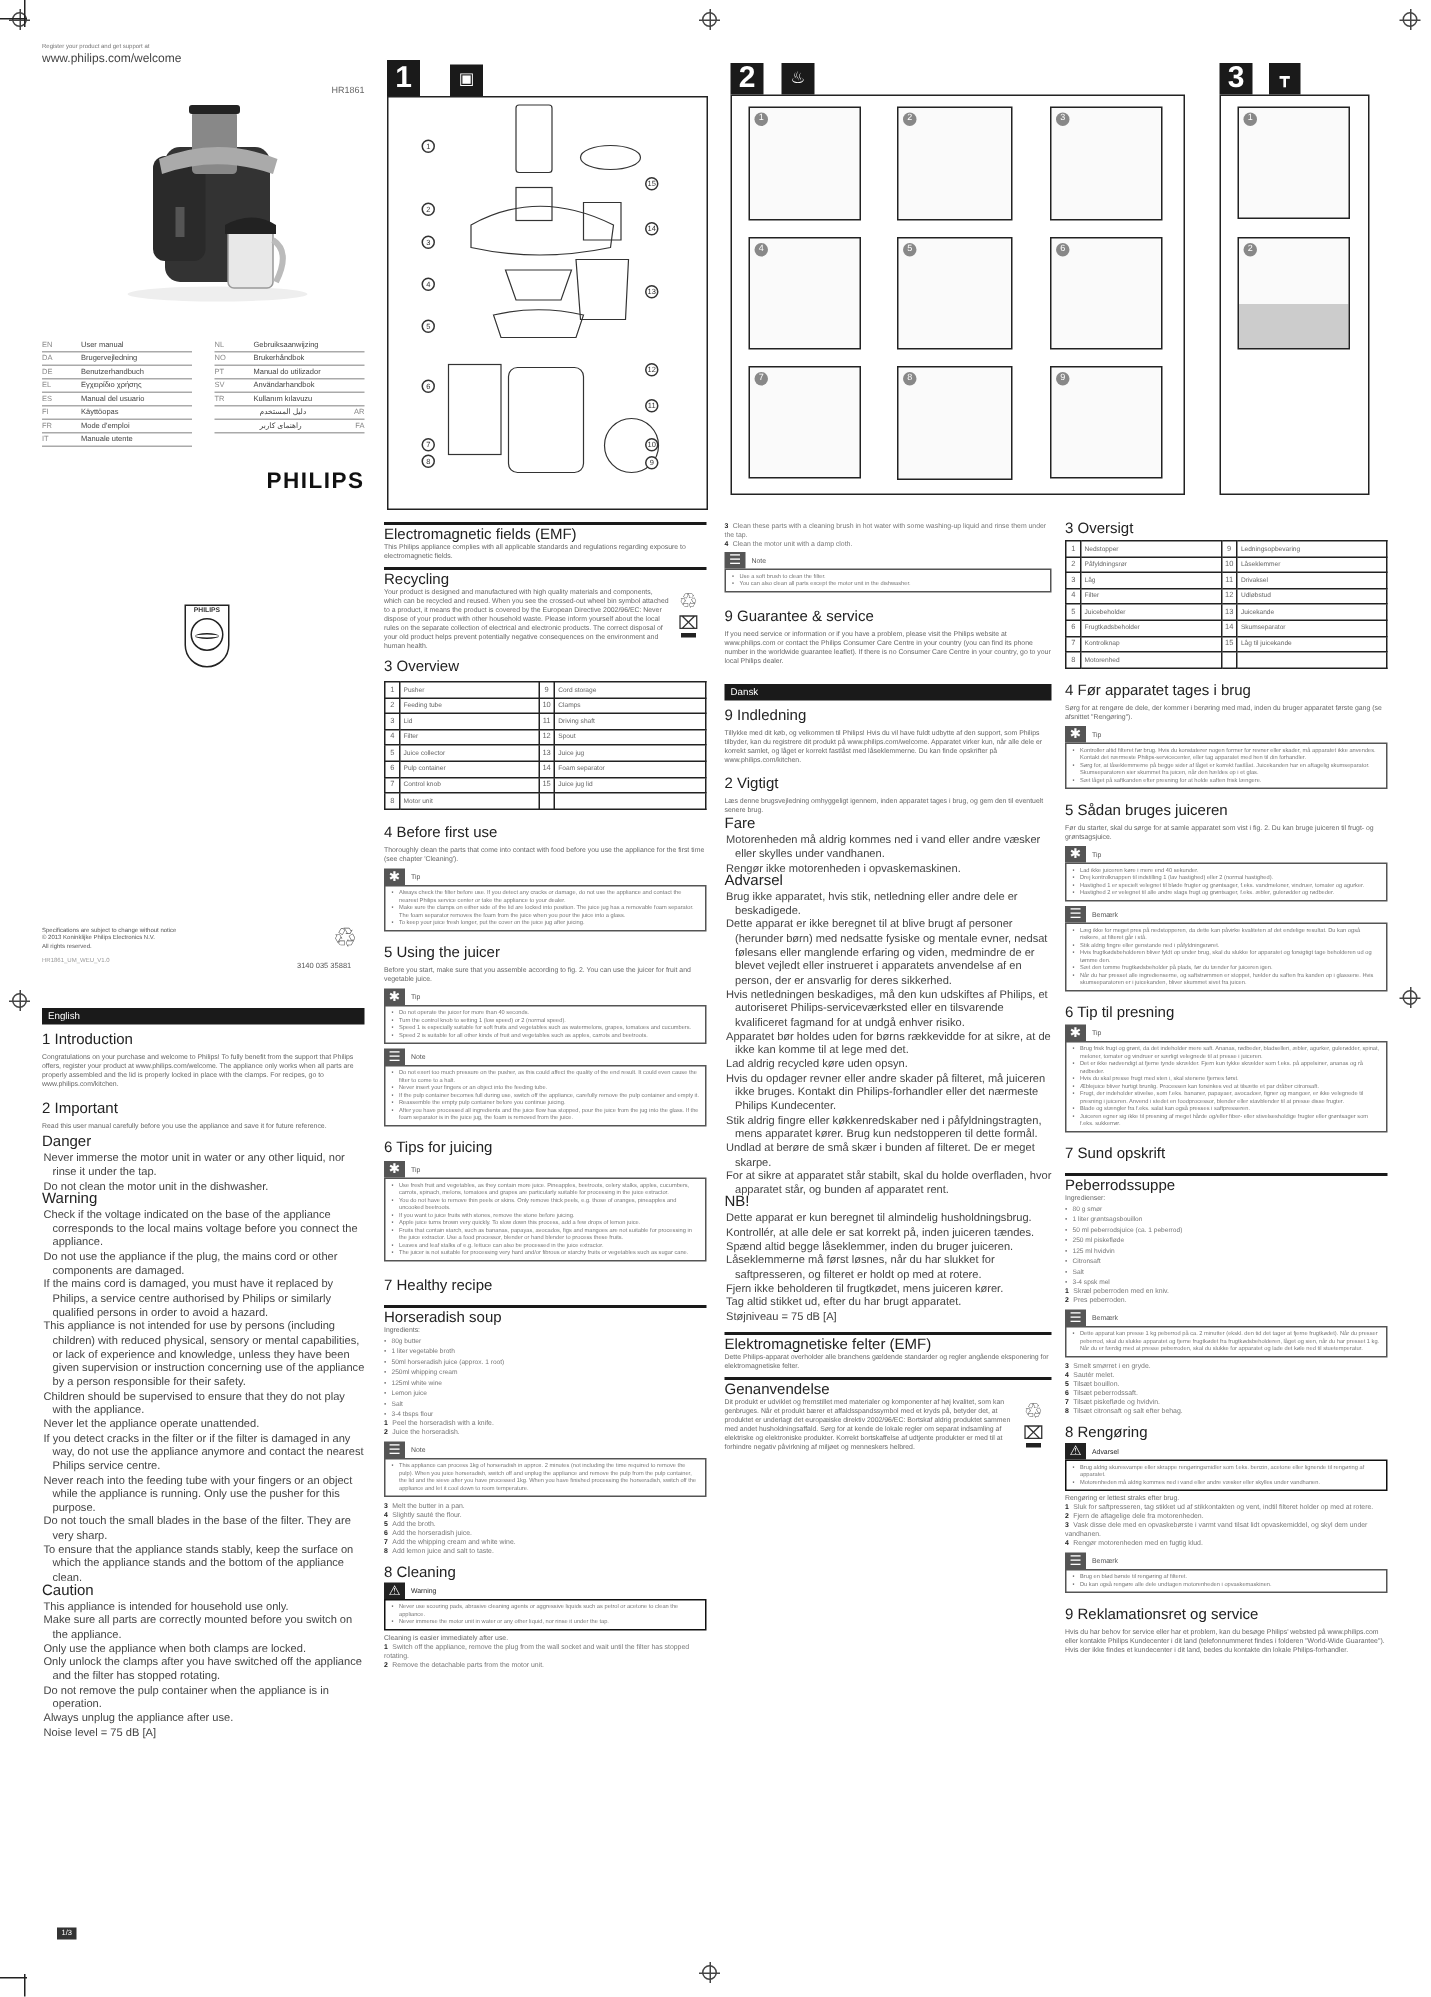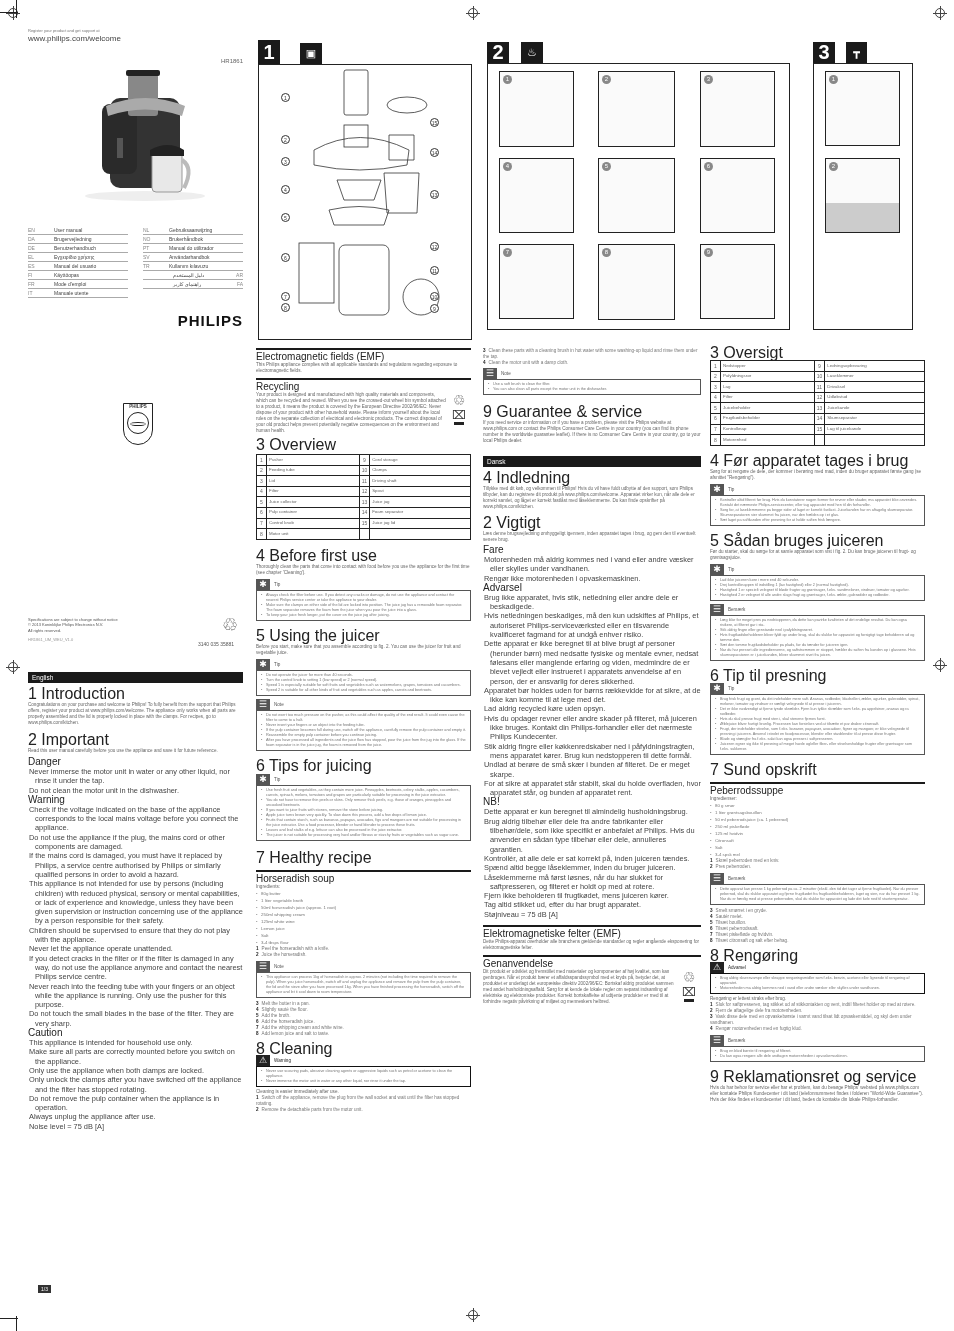--- a/index.html
+++ b/index.html
@@ -3,21 +3,21 @@
 <meta charset="utf-8">
 <style>
 *{box-sizing:border-box;margin:0;padding:0}
 body{width:954px;height:1331px;background:#fff;font-family:"Liberation Sans",sans-serif;color:#333;position:relative;overflow:hidden}
 .abs{position:absolute}
 .reg{position:absolute;width:10px;height:10px;border:1px solid #444;border-radius:50%}
 .reg:before{content:"";position:absolute;left:-3px;top:4px;width:14px;height:1px;background:#444}
 .reg:after{content:"";position:absolute;left:4px;top:-3px;width:1px;height:14px;background:#444}
 .small{font-size:4.6px;line-height:6px;color:#666}
 .tiny{font-size:4px;line-height:5.4px;color:#777}
-.h1{font-size:16px;line-height:13px;color:#222}
+.h1{font-size:10px;line-height:13px;color:#222}
 .h2{font-size:10px;line-height:10px;color:#222}
 .bullet{font-size:7.4px;line-height:9.3px;color:#444;padding-left:7px;text-indent:-6px}
 .bar{background:#1a1a1a;color:#fff;font-size:6.5px;padding:1px 4px;height:11px;line-height:9px}
 .rule{border-top:2.5px solid #1a1a1a}
 .box{border:1px solid #555;padding:2px 4px}
 .tiphead{display:flex;align-items:center;gap:4px;font-size:4.6px;color:#555;height:11px}
 .tipicon{width:14px;height:11px;background:#555;color:#fff;font-size:9px;line-height:11px;text-align:center}
 .tipitems div{font-size:3.8px;line-height:5px;color:#777;padding-left:5px;position:relative}
 .tipitems div:before{content:"•";position:absolute;left:0}
 table.ov{border-collapse:collapse;width:100%}
@@ -162,20 +162,21 @@
   <div class="h2">Warning</div>
   <div class="bullet">Check if the voltage indicated on the base of the appliance corresponds to the local mains voltage before you connect the appliance.</div>
   <div class="bullet">Do not use the appliance if the plug, the mains cord or other components are damaged.</div>
   <div class="bullet">If the mains cord is damaged, you must have it replaced by Philips, a service centre authorised by Philips or similarly qualified persons in order to avoid a hazard.</div>
   <div class="bullet">This appliance is not intended for use by persons (including children) with reduced physical, sensory or mental capabilities, or lack of experience and knowledge, unless they have been given supervision or instruction concerning use of the appliance by a person responsible for their safety.</div>
   <div class="bullet">Children should be supervised to ensure that they do not play with the appliance.</div>
   <div class="bullet">Never let the appliance operate unattended.</div>
   <div class="bullet">If you detect cracks in the filter or if the filter is damaged in any way, do not use the appliance anymore and contact the nearest Philips service centre.</div>
   <div class="bullet">Never reach into the feeding tube with your fingers or an object while the appliance is running. Only use the pusher for this purpose.</div>
   <div class="bullet">Do not touch the small blades in the base of the filter. They are very sharp.</div>
+  <div class="bullet">To ensure that the appliance stands stably, keep the surface on which the appliance stands and the bottom of the appliance clean.</div>
   <div class="h2">Caution</div>
   <div class="bullet">This appliance is intended for household use only.</div>
   <div class="bullet">Make sure all parts are correctly mounted before you switch on the appliance.</div>
   <div class="bullet">Only use the appliance when both clamps are locked.</div>
   <div class="bullet">Only unlock the clamps after you have switched off the appliance and the filter has stopped rotating.</div>
   <div class="bullet">Do not remove the pulp container when the appliance is in operation.</div>
   <div class="bullet">Always unplug the appliance after use.</div>
   <div class="bullet">Noise level = 75 dB [A]</div>
 </div>
 <div class="abs" style="left:38px;top:1285px;background:#333;color:#fff;font-size:5px;padding:1px 3px">1/3</div>
@@ -436,40 +437,39 @@
       <span class="tipicon">☰</span>
       <span>Note</span>
     </div>
   <div class="box tipitems">
     <div>Use a soft brush to clean the filter.</div>
       <div>You can also clean all parts except the motor unit in the dishwasher.</div>
   </div>
   <div class="h1" style="margin-top:10px">9   Guarantee &amp; service</div>
   <div class="small" style="margin-top:2px">If you need service or information or if you have a problem, please visit the Philips website at www.philips.com or contact the Philips Consumer Care Centre in your country (you can find its phone number in the worldwide guarantee leaflet). If there is no Consumer Care Centre in your country, go to your local Philips dealer.</div>
   <div class="bar" style="margin-top:12px">Dansk</div>
-  <div class="h1" style="margin-top:4px">4   Indledning</div>
+  <div class="h1" style="margin-top:4px">9   Indledning</div>
   <div class="small" style="margin-top:2px">Tillykke med dit køb, og velkommen til Philips! Hvis du vil have fuldt udbytte af den support, som Philips tilbyder, kan du registrere dit produkt på www.philips.com/welcome. Apparatet virker kun, når alle dele er korrekt samlet, og låget er korrekt fastlåst med låseklemmerne. Du kan finde opskrifter på www.philips.com/kitchen.</div>
   <div class="h1" style="margin-top:6px">2   Vigtigt</div>
   <div class="small" style="margin-top:2px">Læs denne brugsvejledning omhyggeligt igennem, inden apparatet tages i brug, og gem den til eventuelt senere brug.</div>
   <div class="h2" style="margin-top:2px">Fare</div>
   <div class="bullet">Motorenheden må aldrig kommes ned i vand eller andre væsker eller skylles under vandhanen.</div>
   <div class="bullet">Rengør ikke motorenheden i opvaskemaskinen.</div>
   <div class="h2">Advarsel</div>
   <div class="bullet">Brug ikke apparatet, hvis stik, netledning eller andre dele er beskadigede.</div>
+  <div class="bullet">Dette apparat er ikke beregnet til at blive brugt af personer (herunder børn) med nedsatte fysiske og mentale evner, nedsat følesans eller manglende erfaring og viden, medmindre de er blevet vejledt eller instrueret i apparatets anvendelse af en person, der er ansvarlig for deres sikkerhed.</div>
   <div class="bullet">Hvis netledningen beskadiges, må den kun udskiftes af Philips, et autoriseret Philips-serviceværksted eller en tilsvarende kvalificeret fagmand for at undgå enhver risiko.</div>
-  <div class="bullet">Dette apparat er ikke beregnet til at blive brugt af personer (herunder børn) med nedsatte fysiske og mentale evner, nedsat følesans eller manglende erfaring og viden, medmindre de er blevet vejledt eller instrueret i apparatets anvendelse af en person, der er ansvarlig for deres sikkerhed.</div>
   <div class="bullet">Apparatet bør holdes uden for børns rækkevidde for at sikre, at de ikke kan komme til at lege med det.</div>
   <div class="bullet">Lad aldrig recycled køre uden opsyn.</div>
   <div class="bullet">Hvis du opdager revner eller andre skader på filteret, må juiceren ikke bruges. Kontakt din Philips-forhandler eller det nærmeste Philips Kundecenter.</div>
   <div class="bullet">Stik aldrig fingre eller køkkenredskaber ned i påfyldningstragten, mens apparatet kører. Brug kun nedstopperen til dette formål.</div>
   <div class="bullet">Undlad at berøre de små skær i bunden af filteret. De er meget skarpe.</div>
   <div class="bullet">For at sikre at apparatet står stabilt, skal du holde overfladen, hvor apparatet står, og bunden af apparatet rent.</div>
   <div class="h2">NB!</div>
   <div class="bullet">Dette apparat er kun beregnet til almindelig husholdningsbrug.</div>
-  <div class="bullet">Brug aldrig tilbehør eller dele fra andre fabrikanter eller tilbehør/dele, som ikke specifikt er anbefalet af Philips. Hvis du anvender en sådan type tilbehør eller dele, annulleres garantien.</div>
   <div class="bullet">Kontrollér, at alle dele er sat korrekt på, inden juiceren tændes.</div>
   <div class="bullet">Spænd altid begge låseklemmer, inden du bruger juiceren.</div>
   <div class="bullet">Låseklemmerne må først løsnes, når du har slukket for saftpresseren, og filteret er holdt op med at rotere.</div>
   <div class="bullet">Fjern ikke beholderen til frugtkødet, mens juiceren kører.</div>
   <div class="bullet">Tag altid stikket ud, efter du har brugt apparatet.</div>
   <div class="bullet">Støjniveau = 75 dB [A]</div>
   <div class="rule" style="margin-top:6px"></div>
   <div class="h2" style="margin-top:2px">Elektromagnetiske felter (EMF)</div>
   <div class="small">Dette Philips-apparat overholder alle branchens gældende standarder og regler angående eksponering for elektromagnetiske felter.</div>
   <div class="rule" style="margin-top:4px"></div>

